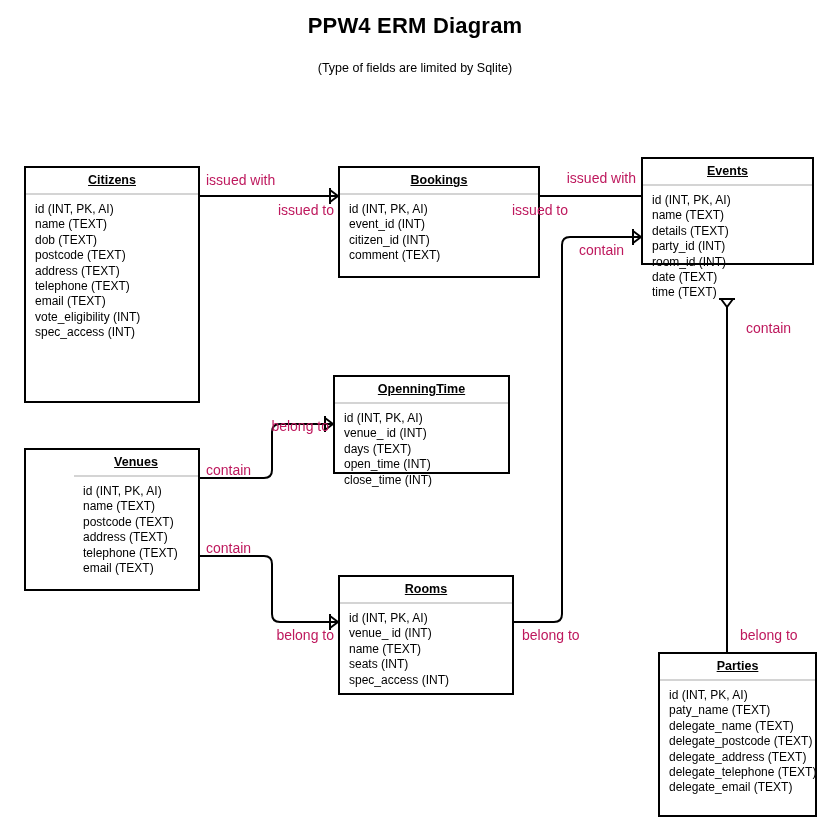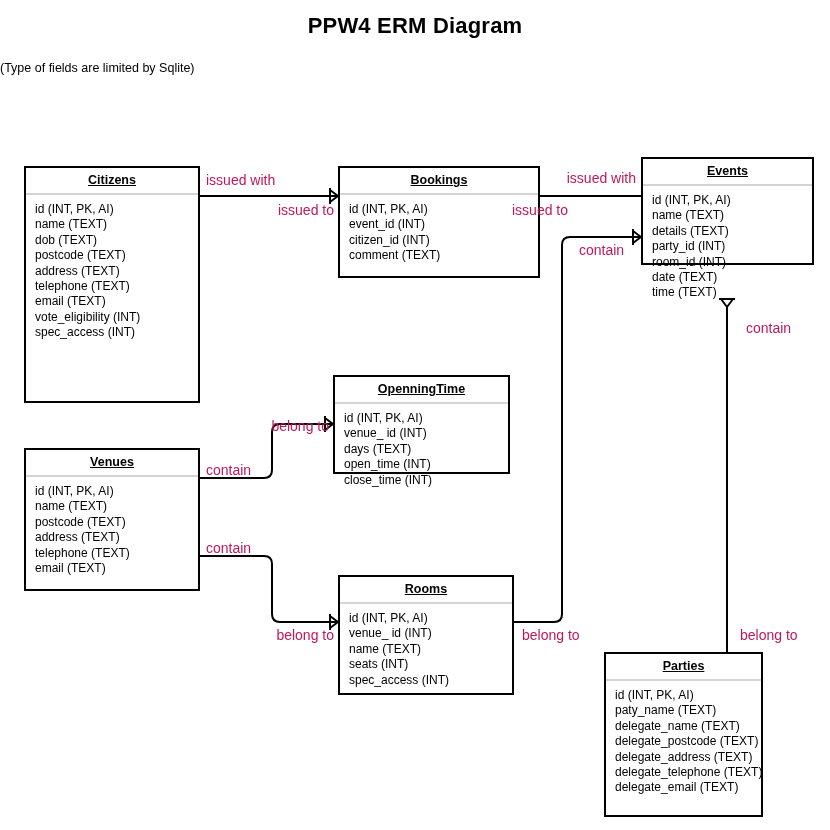--- a/index.html
+++ b/index.html
@@ -24,20 +24,21 @@
     font-size: 22px;
     font-weight: bold;
     color: #000000;
     letter-spacing: 0.2px;
   }
   #page-subtitle {
     position: absolute;
     top: 61px;
     left: 0;
     width: 830px;
+    text-align: center;
     font-size: 12.5px;
     color: #000000;
   }
   #connectors {
     position: absolute;
     left: 0;
     top: 0;
     width: 830px;
     height: 830px;
     pointer-events: none;
@@ -154,21 +155,21 @@
     <div class="entity-header">OpenningTime</div>
     <div class="entity-fields">
       <div class="field">id (INT, PK, AI)</div>
       <div class="field">venue_ id (INT)</div>
       <div class="field">days (TEXT)</div>
       <div class="field">open_time (INT)</div>
       <div class="field">close_time (INT)</div>
     </div>
   </div>
 
-  <div class="entity" style="left:24px; top:448px; width:176px; height:143px;">
+  <div class="entity" style="left:24px; top:448px; width:176px; height:143px;padding-left:48px;">
     <div class="entity-header">Venues</div>
     <div class="entity-fields">
       <div class="field">id (INT, PK, AI)</div>
       <div class="field">name (TEXT)</div>
       <div class="field">postcode (TEXT)</div>
       <div class="field">address (TEXT)</div>
       <div class="field">telephone (TEXT)</div>
       <div class="field">email (TEXT)</div>
     </div>
   </div>
@@ -177,21 +178,21 @@
     <div class="entity-header">Rooms</div>
     <div class="entity-fields">
       <div class="field">id (INT, PK, AI)</div>
       <div class="field">venue_ id (INT)</div>
       <div class="field">name (TEXT)</div>
       <div class="field">seats (INT)</div>
       <div class="field">spec_access (INT)</div>
     </div>
   </div>
 
-  <div class="entity" style="left:604px; top:652px; width:159px; height:165px;">
+  <div class="entity" style="left:658px; top:652px; width:159px; height:165px;">
     <div class="entity-header">Parties</div>
     <div class="entity-fields">
       <div class="field">id (INT, PK, AI)</div>
       <div class="field">paty_name (TEXT)</div>
       <div class="field">delegate_name (TEXT)</div>
       <div class="field">delegate_postcode (TEXT)</div>
       <div class="field">delegate_address (TEXT)</div>
       <div class="field">delegate_telephone (TEXT)</div>
       <div class="field">delegate_email (TEXT)</div>
     </div>

